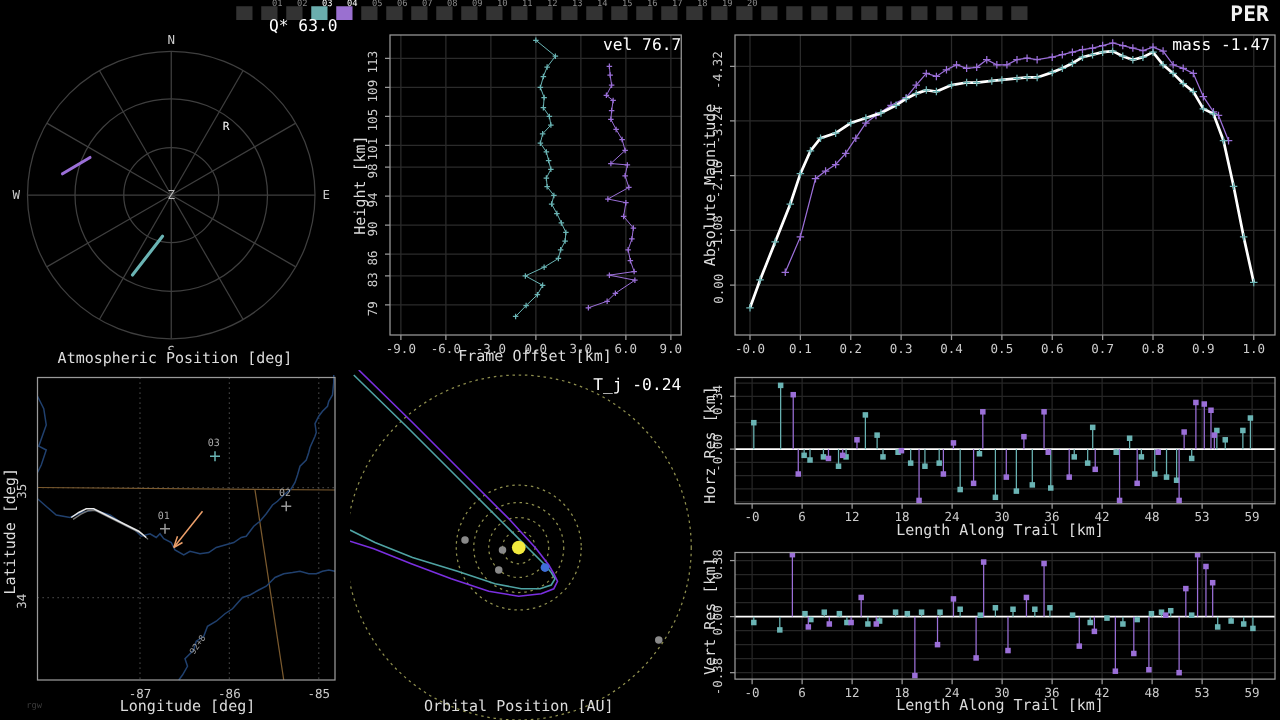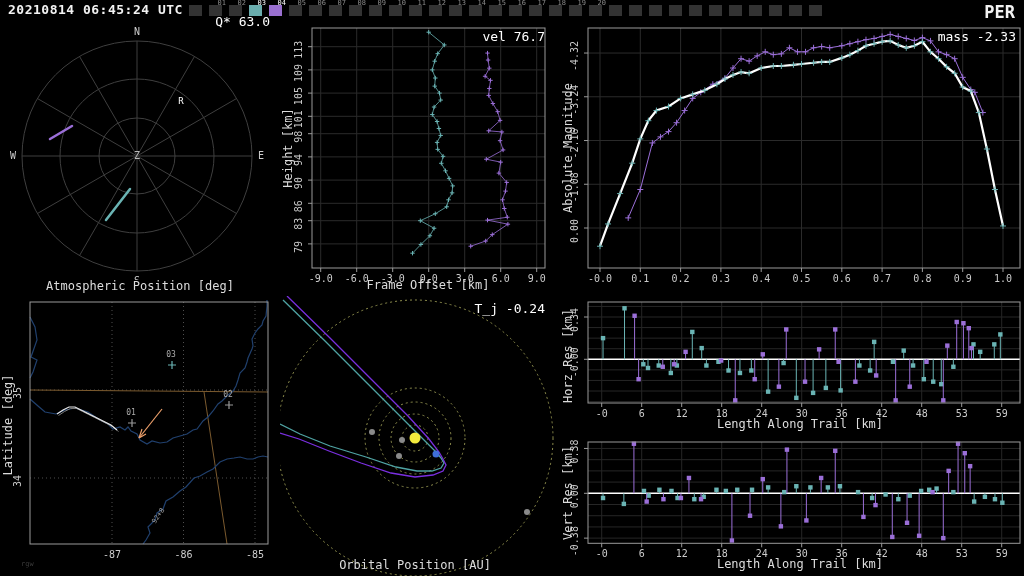--- a/index.html
+++ b/index.html
@@ -18,21 +18,20 @@
   .tab .num{position:absolute;top:-1px;right:0px;font-size:7px;line-height:8px;color:#8a8a8a;}
   .tab.sel .num{color:#ffffff;}
   #corner-text{position:absolute;left:21px;top:560px;font-size:7px;color:#3a3a3a;text-align:right;}
 </style>
 </head>
 <body>
 
 <div id="stage">
 
   <div id="topbar">
-    <div id="time">20210814 06:45:24 UTC</div>
     <div id="tabs">
         <div class="tab">
           <div class="box"></div>
         </div>
         <div class="tab">
           <div class="box"></div>
           <span class="num">01</span>
         </div>
         <div class="tab">
           <div class="box"></div>
@@ -806,23 +805,24 @@
       <rect x="28" y="6" width="432" height="101.3" fill="none" stroke="#9a9a9a"></rect>
     </svg>
 
   <div class="anno" style="left:150px;top:14px;width:120px">Q* 63.0</div>
   <div class="lbl" style="left:20px;top:279px;width:240px">Atmospheric Position [deg]</div>
 
   <div class="anno" style="left:420px;top:29px;width:125px">vel 76.7</div>
   <div class="lbl" style="left:308px;top:278px;width:240px">Frame Offset [km]</div>
   <div class="lbl rot" style="left:228px;top:141px;width:120px">Height [km]</div>
 
-  <div class="anno" style="left:860px;top:29px;width:156px">mass -2.33</div>
+  <div class="anno" style="left:860px;top:29px;width:156px">mass -1.47</div>
   <div class="lbl rot" style="left:488px;top:141px;width:160px">Absolute Magnitude</div>
 
+  <div class="lbl" style="left:30px;top:558px;width:240px">Longitude [deg]</div>
   <div class="lbl rot" style="left:-62px;top:418px;width:140px">Latitude [deg]</div>
   <div id="corner-text">rgw</div>
 
   <div class="anno" style="left:420px;top:301px;width:125px">T_j -0.24</div>
   <div class="lbl" style="left:295px;top:558px;width:240px">Orbital Position [AU]</div>
 
   <div class="lbl" style="left:680px;top:417px;width:240px">Length Along Trail [km]</div>
   <div class="lbl rot" style="left:488px;top:349px;width:160px">Horz Res [km]</div>
   <div class="lbl" style="left:680px;top:557px;width:240px">Length Along Trail [km]</div>
   <div class="lbl rot" style="left:488px;top:486px;width:160px">Vert Res [km]</div>

